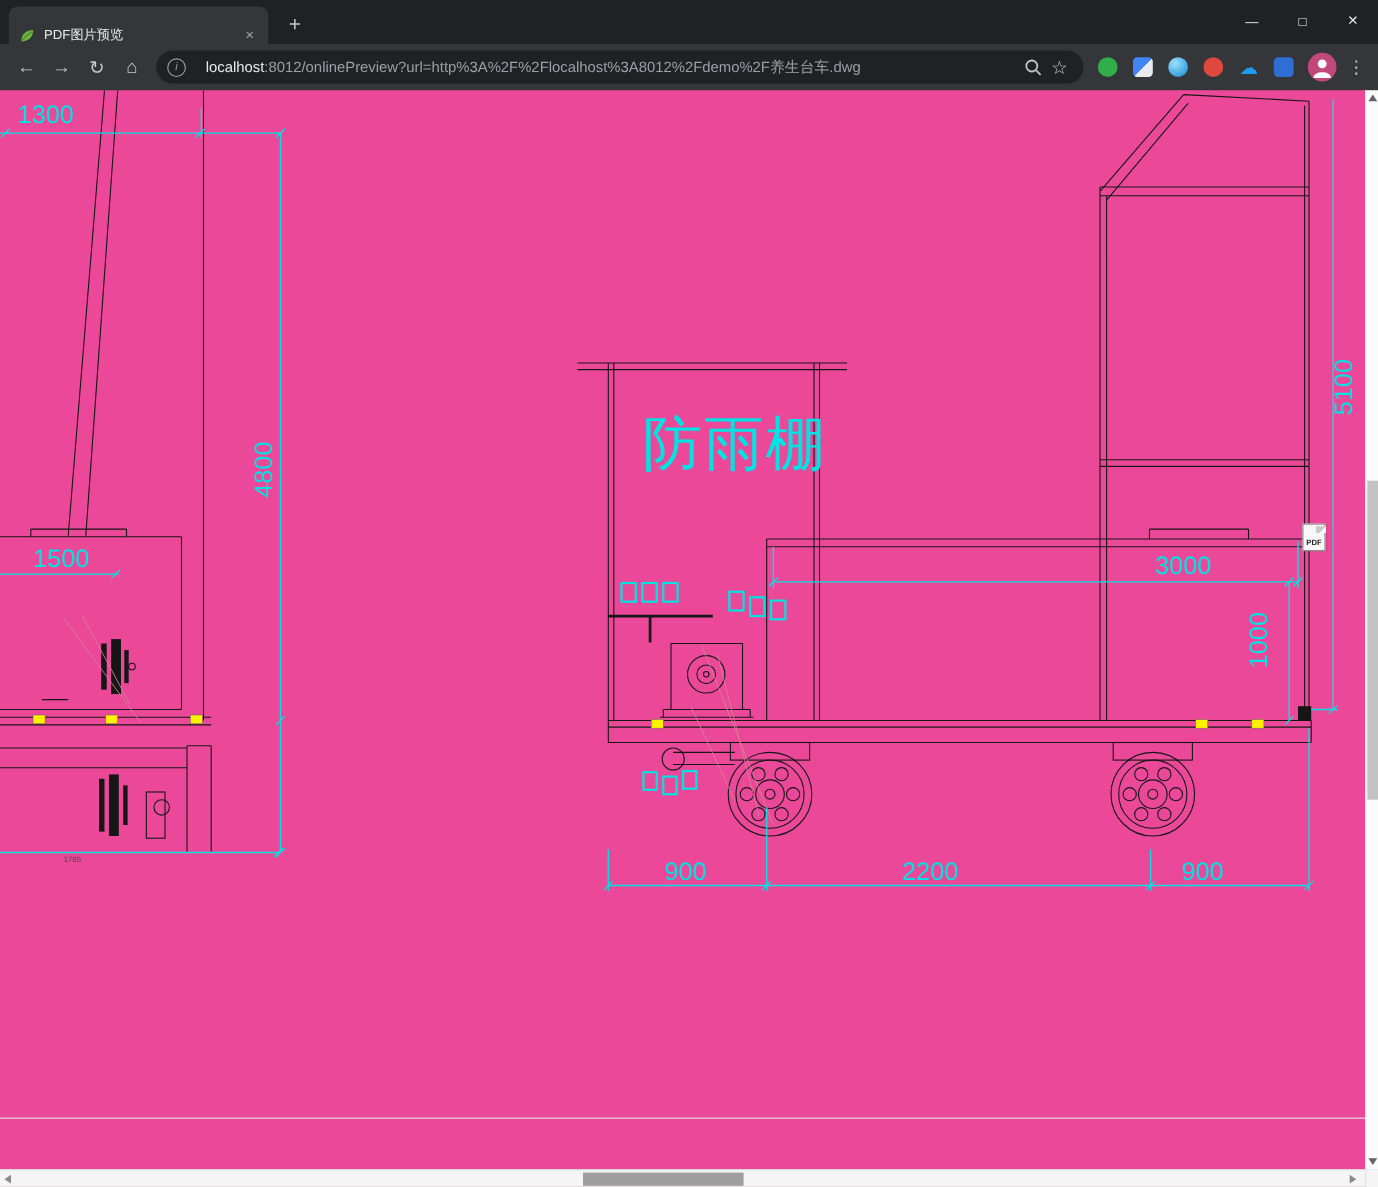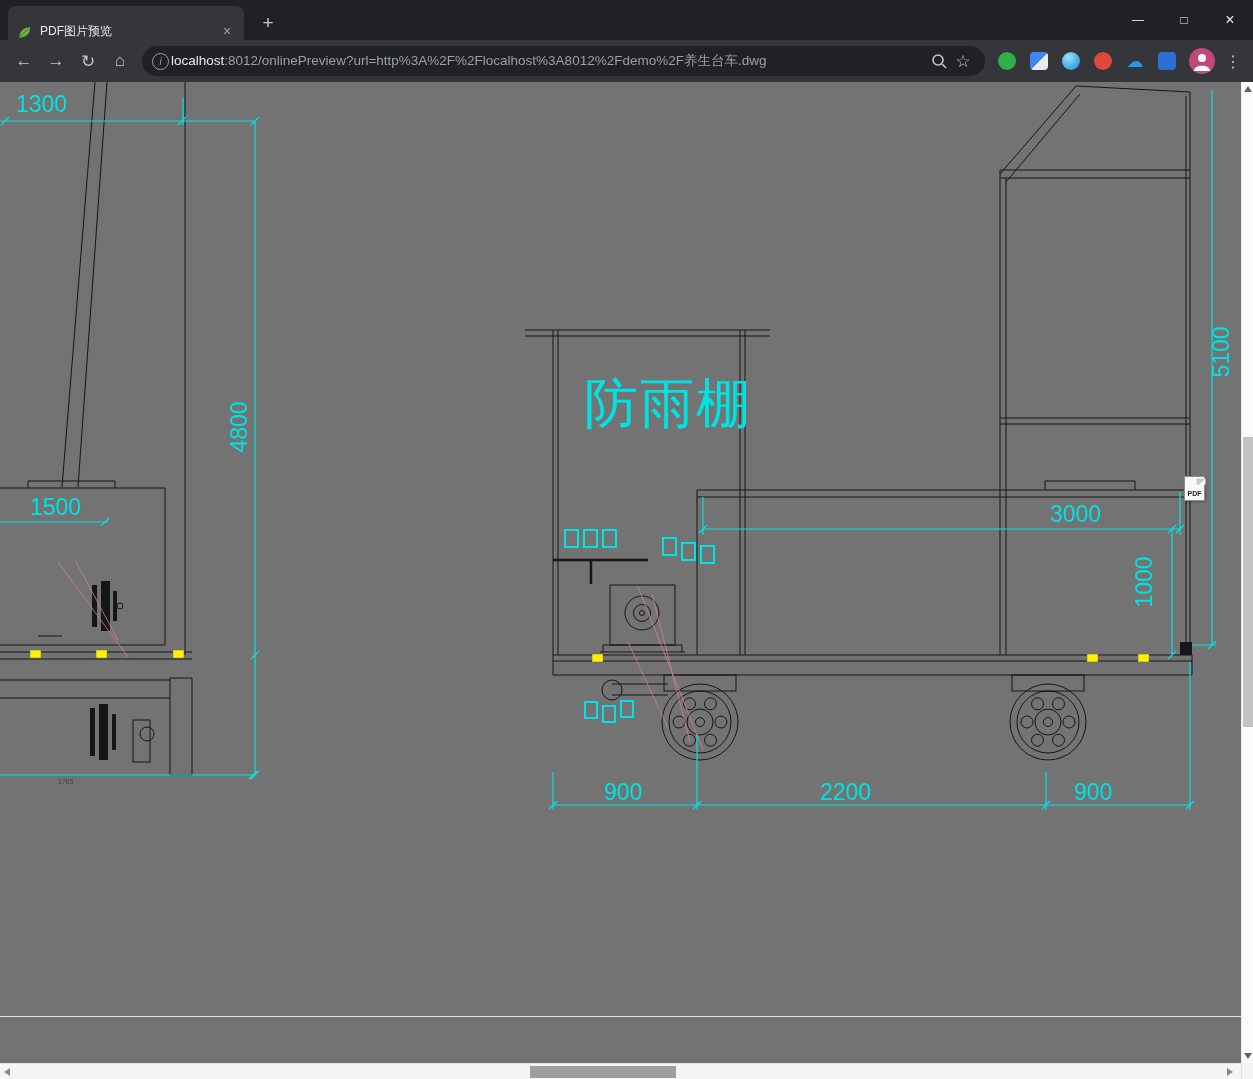--- a/index.html
+++ b/index.html
@@ -26,34 +26,34 @@
 
   
   .toolbar{position:absolute;top:40px;left:0;width:1253px;height:42px;background:var(--chrome-mid);
            display:flex;align-items:center;padding:0 8px}
   .nav-btn{width:32px;height:32px;border-radius:50%;color:var(--icon);font-size:17px;
            display:flex;align-items:center;justify-content:center;flex:0 0 auto}
   .omnibox{flex:1;height:30px;background:var(--chrome-dark);border-radius:15px;margin:0 6px;
            display:flex;align-items:center;padding:0 10px;min-width:0}
   .info-badge{width:17px;height:17px;border:1.5px solid var(--txt-dim);border-radius:50%;color:var(--txt-dim);
               font-size:10px;font-style:italic;display:flex;align-items:center;justify-content:center;flex:0 0 auto}
-  .url{flex:1;margin-left:2px;font-size:13.5px;white-space:nowrap;overflow:hidden;min-width:0}
+  .url{flex:1;margin-left:18px;font-size:13.5px;white-space:nowrap;overflow:hidden;min-width:0}
   .url .host{color:var(--txt)}
   .url .rest{color:var(--txt-dim)}
   .box-icon{width:24px;height:24px;display:flex;align-items:center;justify-content:center;flex:0 0 auto;color:var(--icon)}
   .star{font-size:17px}
   .ext{width:26px;height:26px;margin:0 3px;display:flex;align-items:center;justify-content:center;flex:0 0 auto}
   .dot{width:18px;height:18px;border-radius:50%}
   .sq{width:18px;height:18px;border-radius:4px}
   .avatar{width:26px;height:26px;border-radius:50%;background:#c2487c;margin:0 6px;overflow:hidden;
           display:flex;align-items:center;justify-content:center;flex:0 0 auto}
   .kebab{width:24px;height:30px;color:var(--icon);font-size:16px;display:flex;align-items:center;justify-content:center;flex:0 0 auto}
 
   
-  .content{position:absolute;top:82px;left:0;width:1241px;height:981px;background:#737373;overflow:hidden}
+  .content{position:absolute;top:82px;left:0;width:1241px;height:981px;background:#ec4899;overflow:hidden}
   .page-edge{position:absolute;top:934px;left:0;width:1241px;height:1px;background:#e4e4e4}
   .drawing{position:absolute;top:0;left:0}
 
   .ln{stroke:var(--line);fill:none;stroke-width:1}
   .ln-th{stroke-width:2.5}
   .blk{fill:var(--line);stroke:none}
   .dim{stroke:var(--dim);fill:none;stroke-width:1.2}
   .dimtext{fill:var(--dim);font-family:"Liberation Sans",sans-serif;font-size:23px}
   .shelter{fill:var(--dim);font-family:"Liberation Sans",sans-serif;font-size:54px;letter-spacing:2px}
   .tinytext{fill:#444;font-family:"Liberation Sans",sans-serif;font-size:7px}

